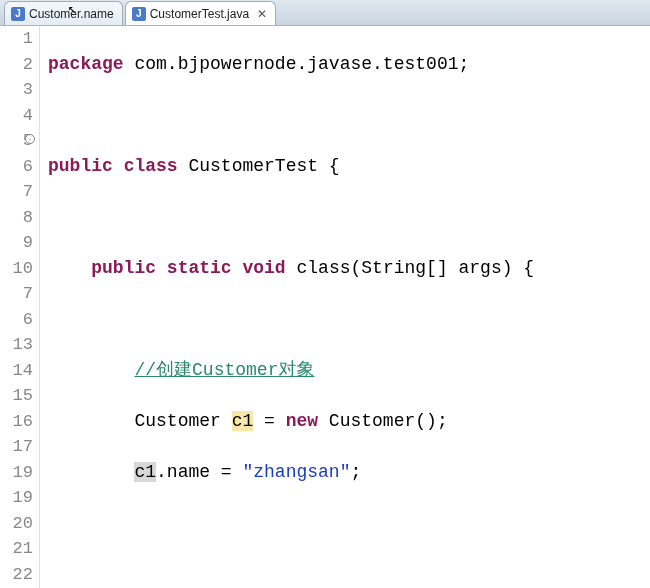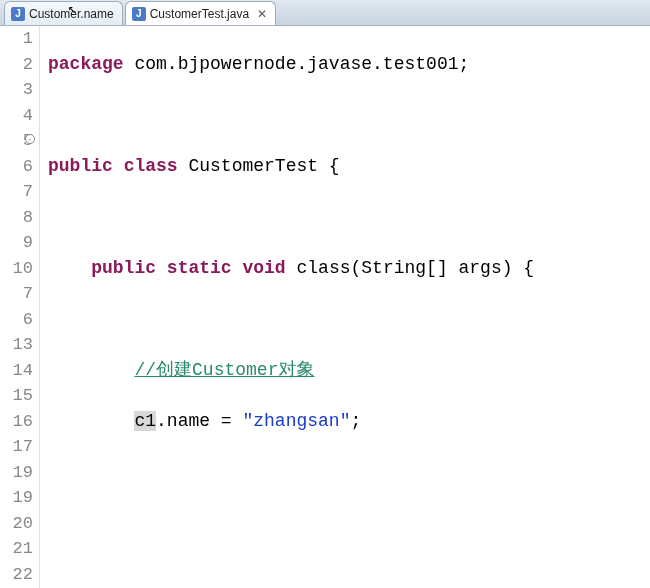--- a/index.html
+++ b/index.html
@@ -129,20 +129,21 @@
   </div>
 
   <div class="code">
 <div class="line"><span class="kw">package</span><span> com.bjpowernode.javase.test001;</span></div>
 <div class="line"></div>
 <div class="line"><span class="kw">public</span> <span class="kw">class</span><span> CustomerTest {</span></div>
 <div class="line"></div>
 <div class="line"><span>    </span><span class="kw">public</span> <span class="kw">static</span> <span class="kw">void</span><span> class(String[] args) {</span></div>
 <div class="line"></div>
 <div class="line"><span>        </span><span class="cmt">//创建Customer对象</span></div>
+<div class="line"><span>        </span><span>Customer </span><span class="id-hl-y">c1</span><span> = </span><span class="kw">new</span><span> Customer();</span></div>
 <div class="line"><span>        </span><span class="id-hl-g">c1</span><span>.name = </span><span class="str">"zhangsan"</span><span>;</span></div>
 <div class="line"></div>
 
 
 
 
 
 
 
 

